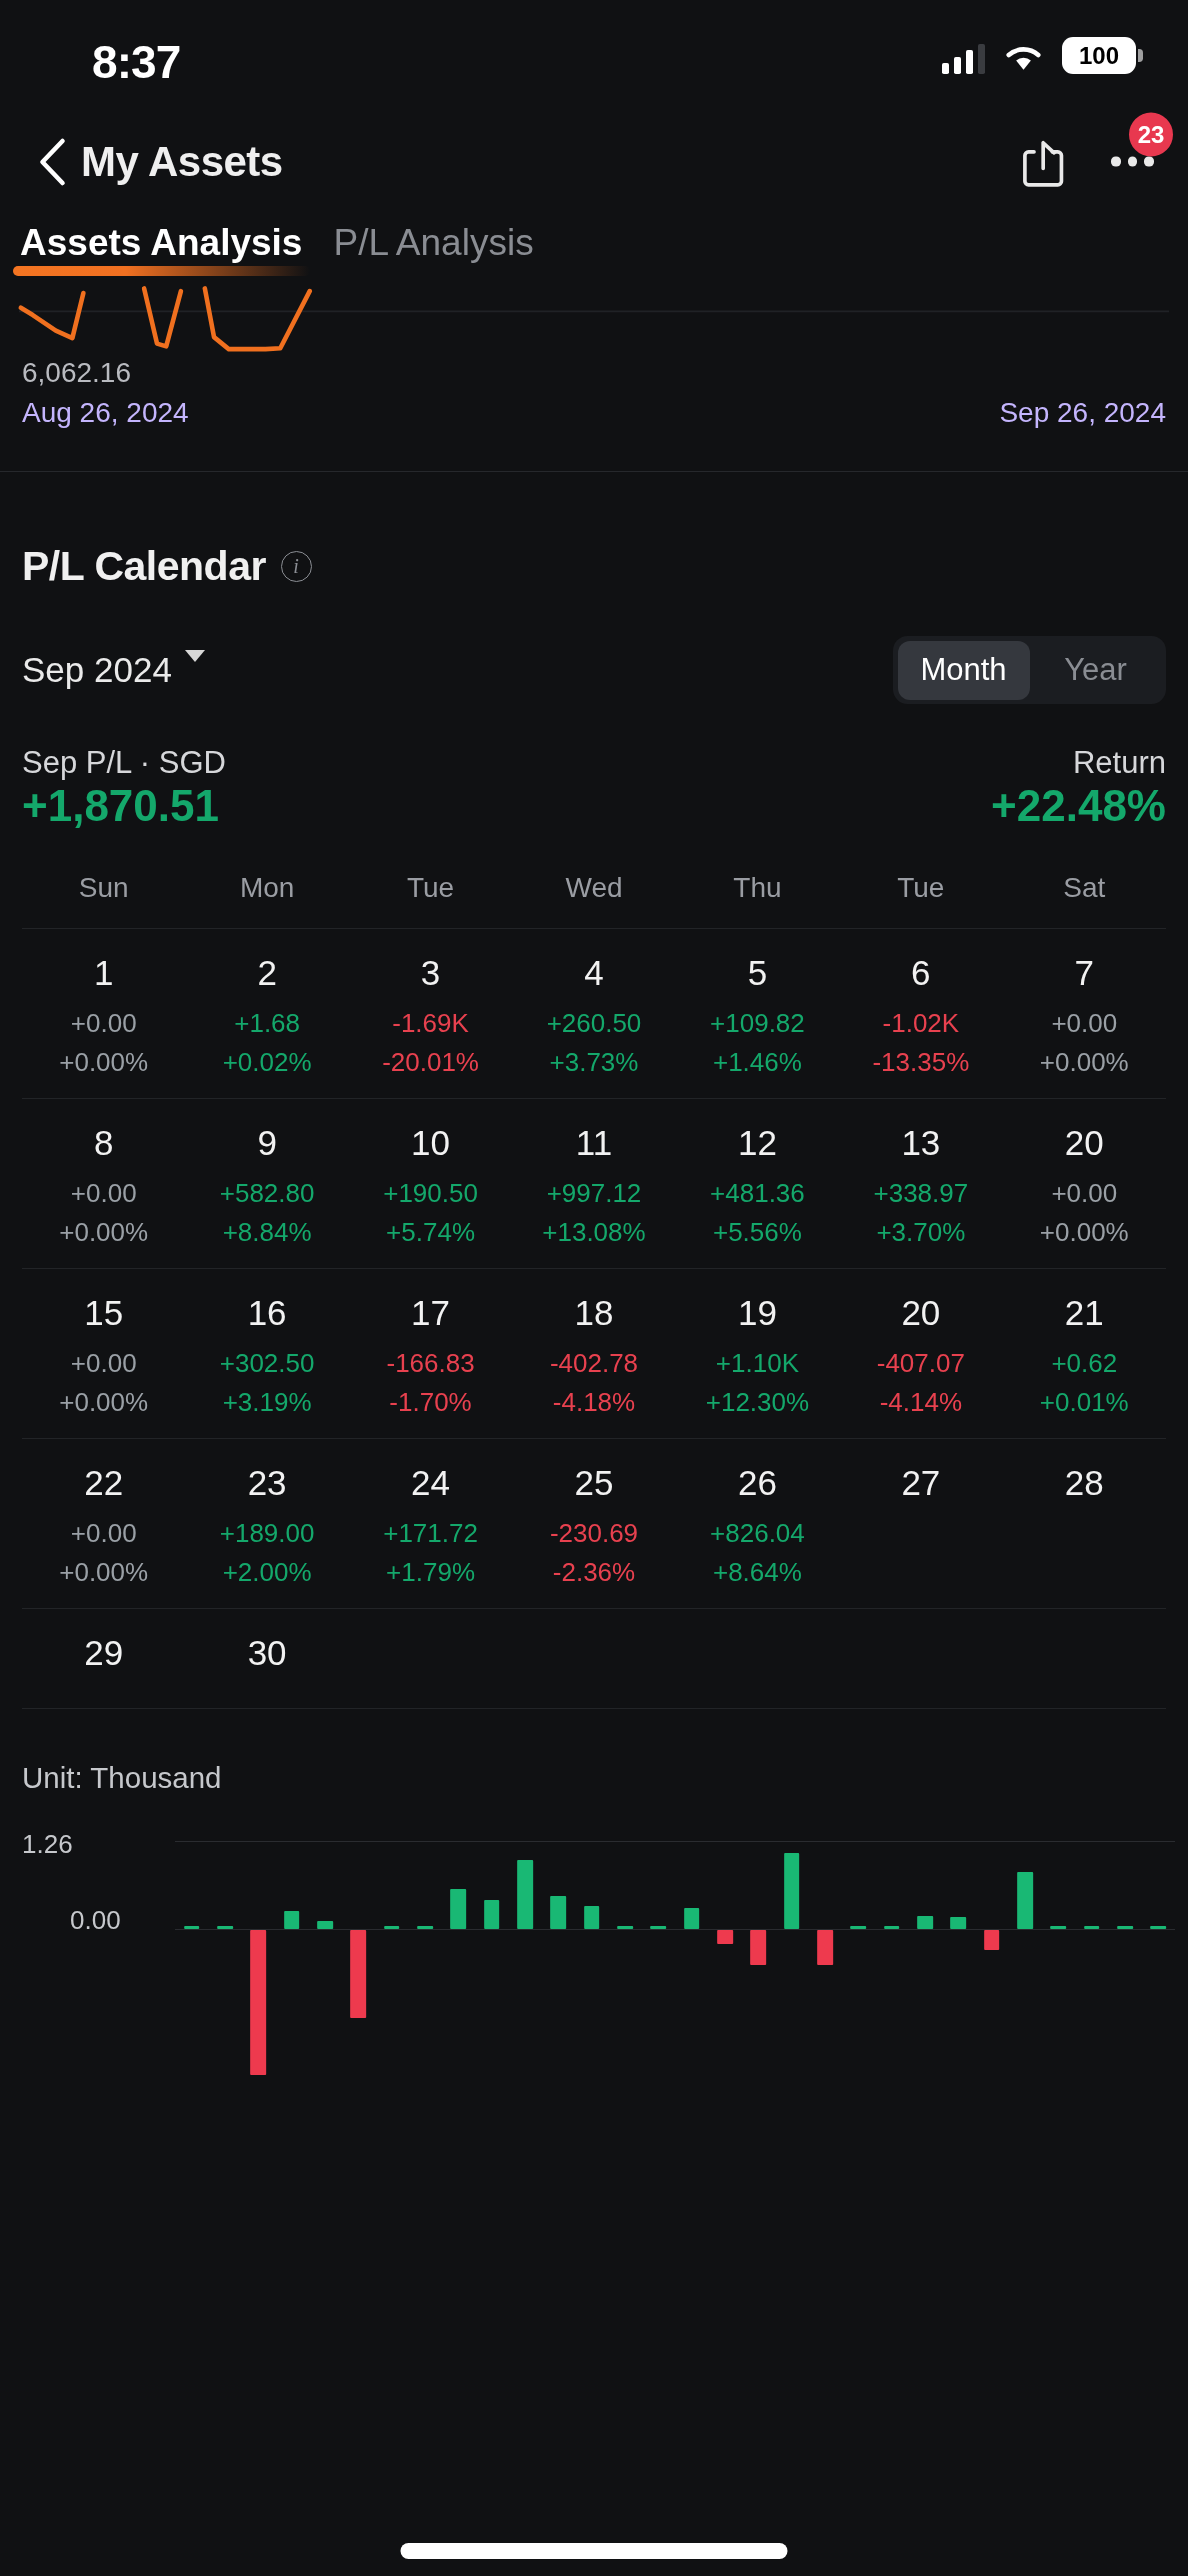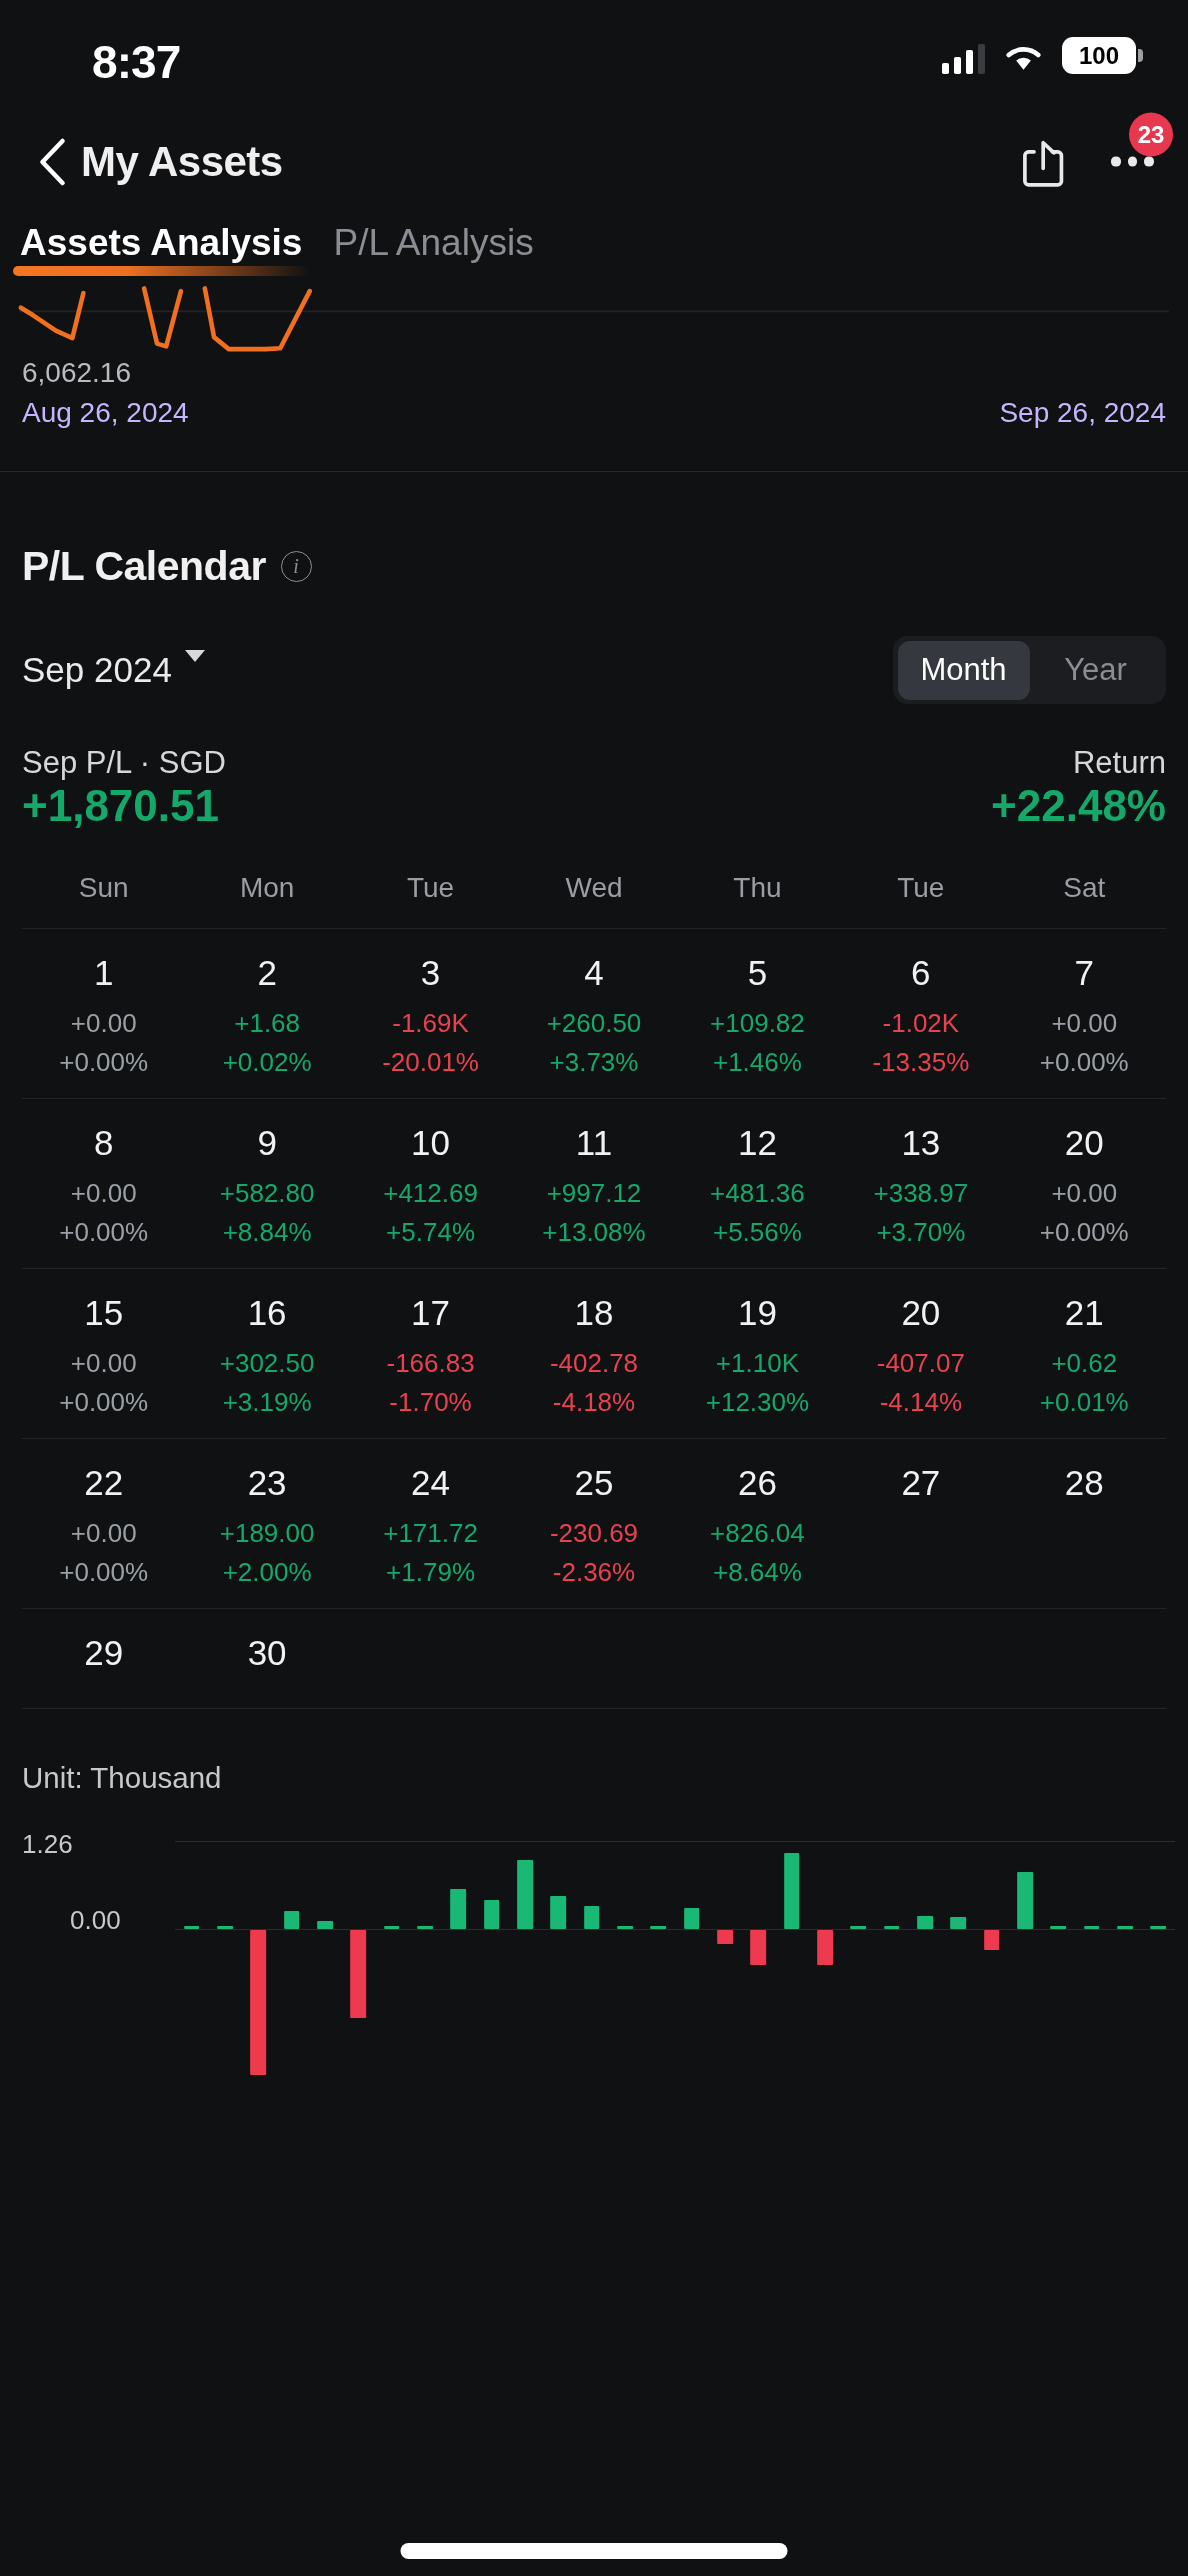--- a/index.html
+++ b/index.html
@@ -305,21 +305,21 @@
             <div class="v zero">+0.00</div>
             <div class="p zero">+0.00%</div>
           </div>
           <div class="cell">
             <div class="d">9</div>
             <div class="v pos">+582.80</div>
             <div class="p pos">+8.84%</div>
           </div>
           <div class="cell">
             <div class="d">10</div>
-            <div class="v pos">+412.69</div>
+            <div class="v pos">+190.50</div>
             <div class="p pos">+5.74%</div>
           </div>
           <div class="cell">
             <div class="d">11</div>
             <div class="v pos">+997.12</div>
             <div class="p pos">+13.08%</div>
           </div>
           <div class="cell">
             <div class="d">12</div>
             <div class="v pos">+481.36</div>

